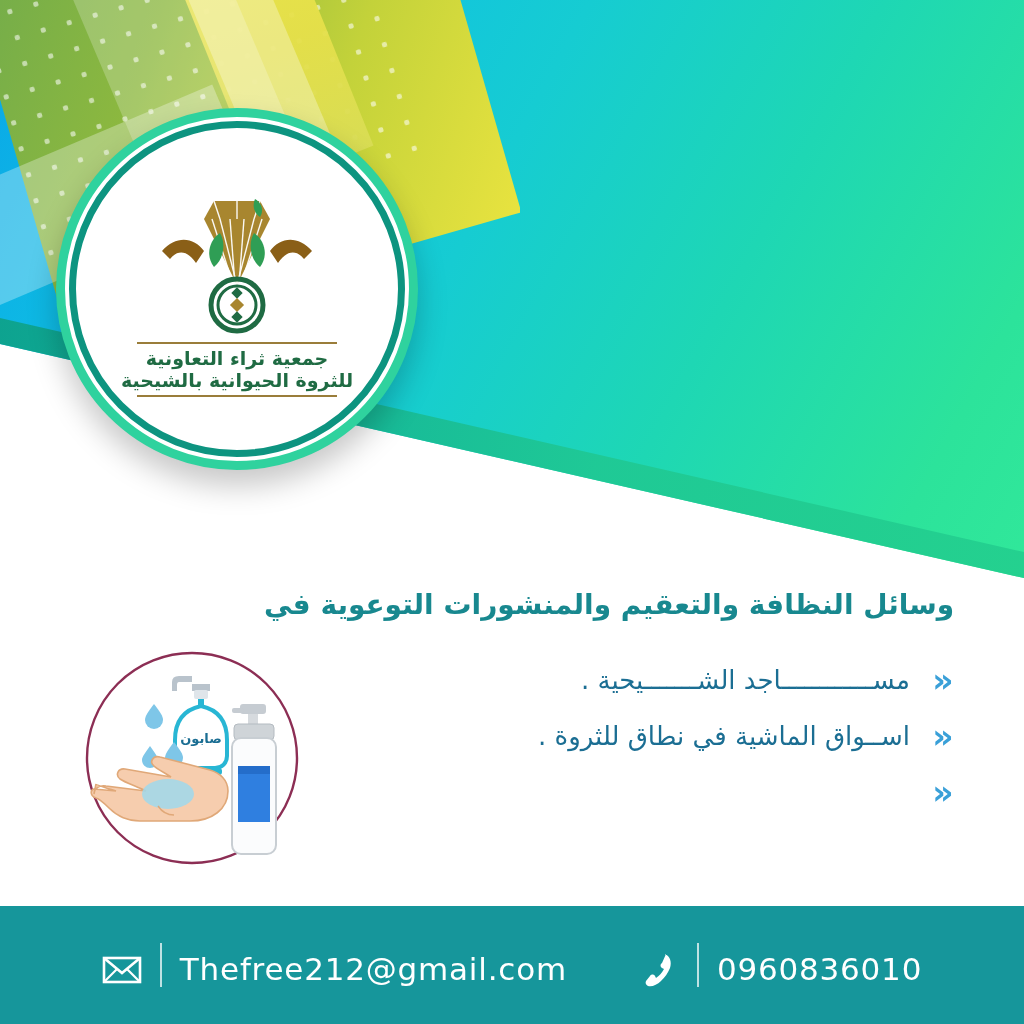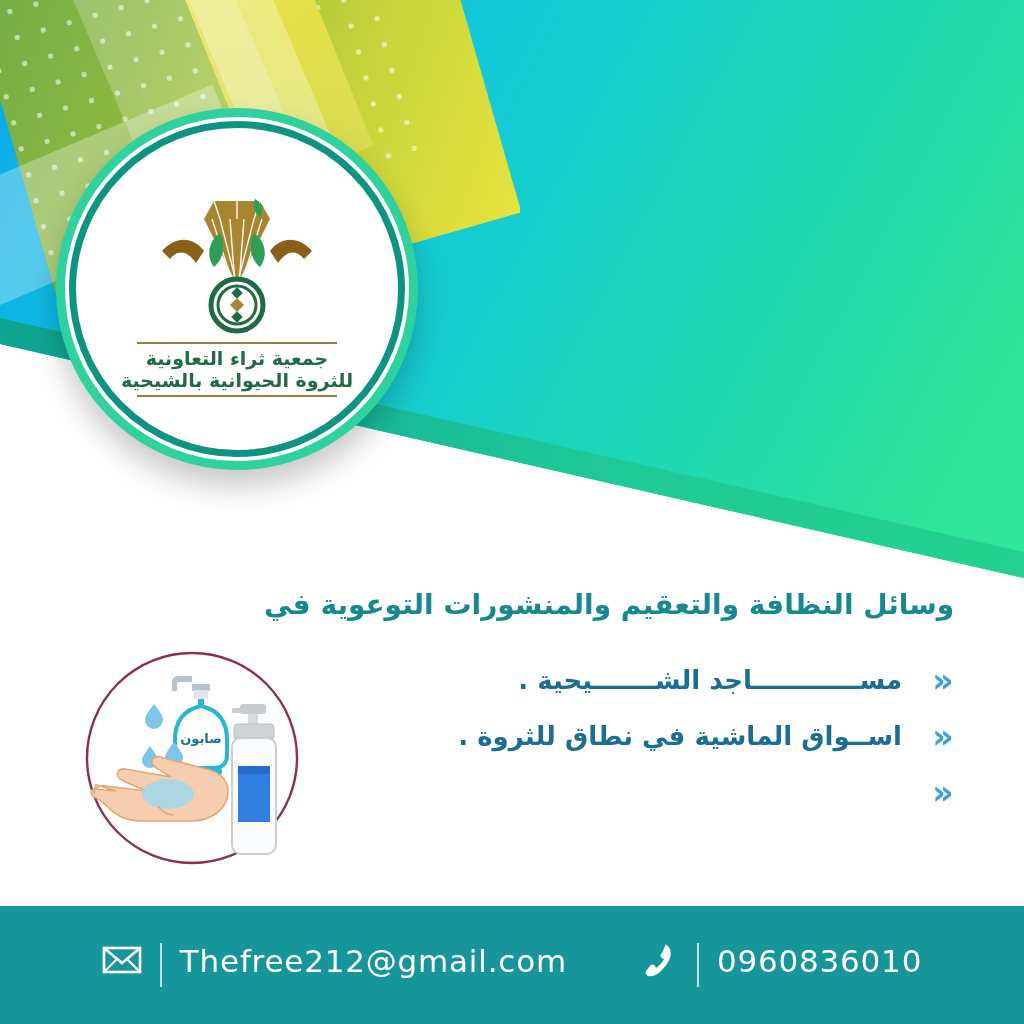--- a/index.html
+++ b/index.html
@@ -183,23 +183,23 @@
     font-size: 33px;
     font-weight: bold;
     line-height: 1;
     width: 42px;
     text-align: center;
     flex: 0 0 auto;
   }
   .bullet-text {
     color: #1b6e93;
     font-size: 26px;
-    font-weight: bold;
+    font-weight: normal;
     white-space: nowrap;
-    margin-right: 20px;
+    margin-right: 12px;
   }
 
   
   .illus {
     position: absolute;
     left: 80px; top: 642px;
     width: 232px; height: 248px;
   }
 
   
@@ -209,21 +209,21 @@
     width: 1024px; height: 118px;
     background: #16969b;
     display: flex;
     align-items: center;
     justify-content: center;
     gap: 72px;
     direction: ltr;
   }
   .contact {
     display: flex;
-    align-items: flex-start;
+    align-items: flex-end;
     gap: 18px;
   }
   .contact-icon {
     width: 40px; height: 34px;
     display: flex; align-items: center; justify-content: center;
     flex: 0 0 auto;
   }
   .contact-sep {
     width: 2px; height: 44px;
     background: rgba(255,255,255,.72);

